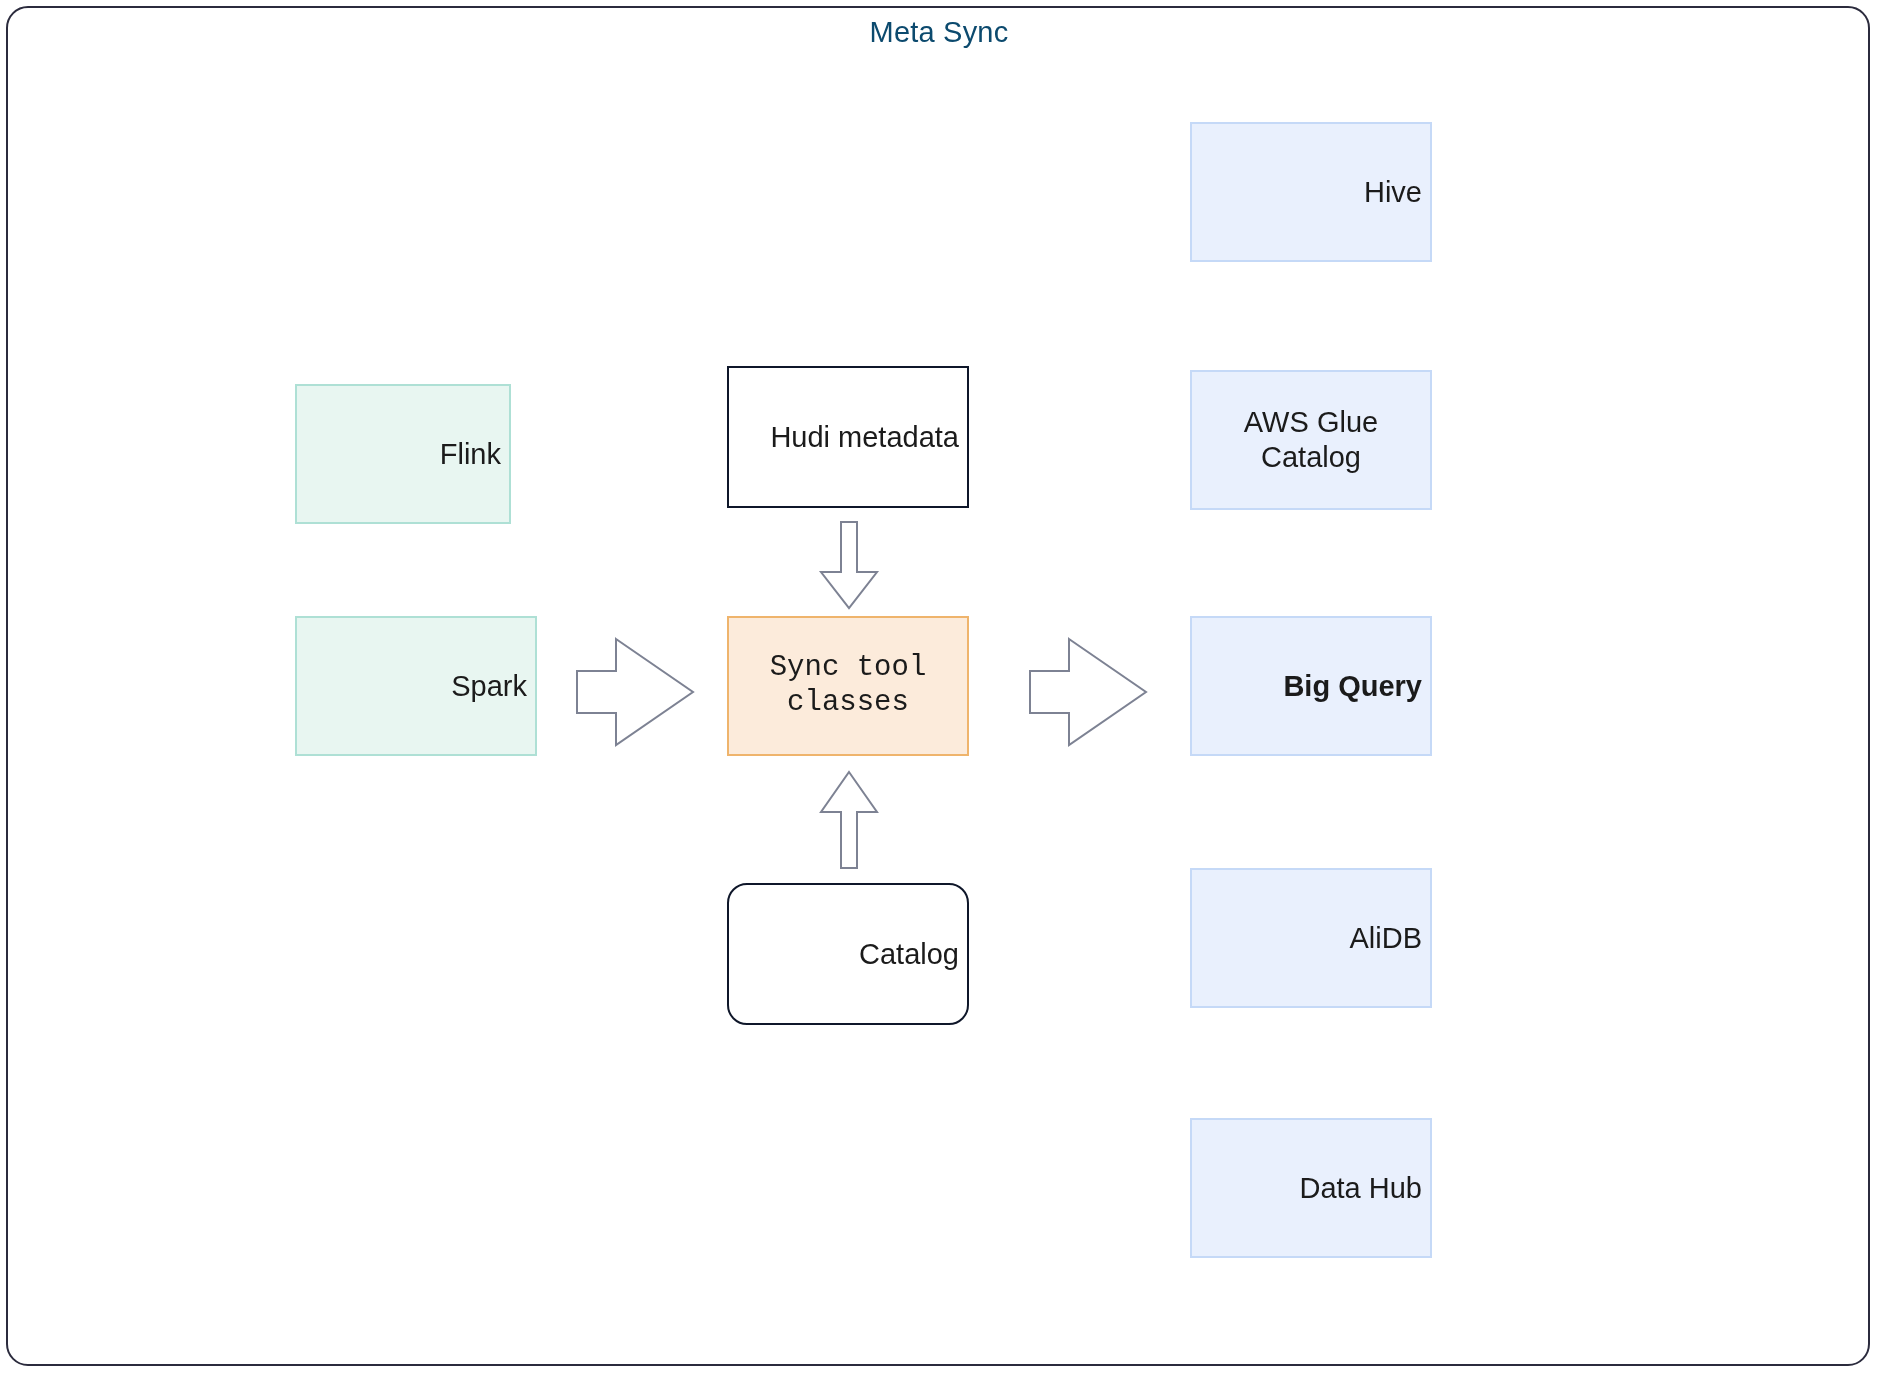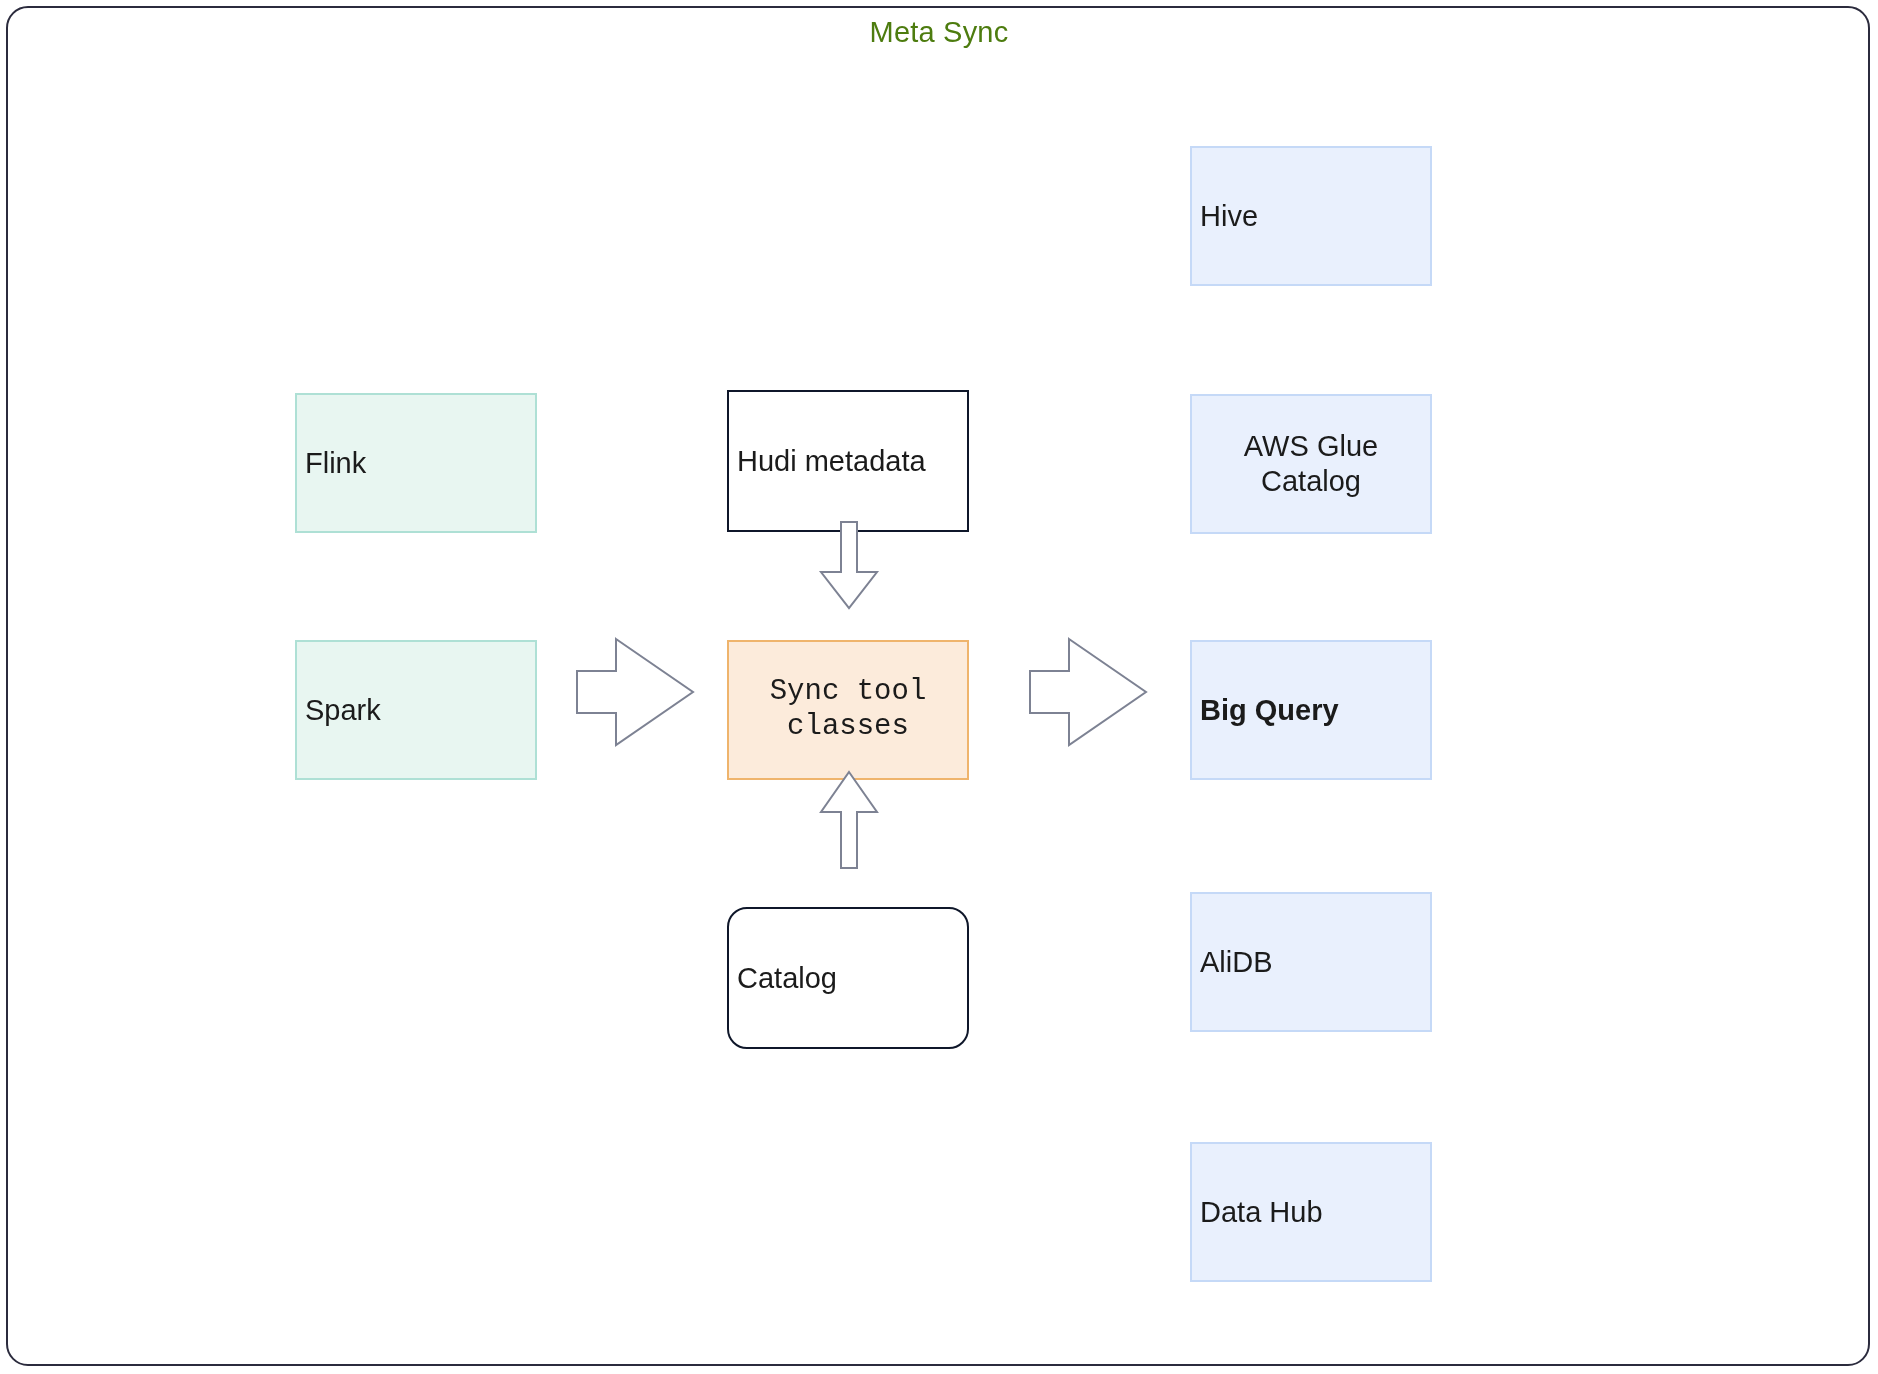--- a/index.html
+++ b/index.html
@@ -35,37 +35,36 @@
   }
 
   
   .title {
     position: absolute;
     left: 0;
     top: 16px;
     width: 1878px;
     text-align: center;
     font-size: 29px;
-    color: #4d7c0f;
+    color: #0c4a6e;
     letter-spacing: 0.2px;
   }
 
   
   .node {
     position: absolute;
     box-sizing: border-box;
     display: flex;
     align-items: center;
-    justify-content: flex-start;
+    justify-content: flex-end;
     font-size: 29px;
     color: #1b1b1b;
     text-align: center;
     line-height: 1.2;
     padding: 16px 8px;
-    margin-top: 24px;
   }
 
   .node.source {
     background: #e8f6f1;
     border: 2px solid #aee0d5;
   }
   .node.target {
     background: #e9f0fd;
     border: 2px solid #c5d9f7;
   }
@@ -96,21 +95,21 @@
 </style>
 </head>
 <body>
 
 <div id="canvas">
 
   <div class="frame"></div>
 
   <div class="title">Meta Sync</div>
 
-  <div class="node source" style="left:295px; top:369px; width:242px; height:140px;">
+  <div class="node source" style="left:295px; top:384px; width:216px; height:140px;">
     <span>Flink</span>
   </div>
 
   <div class="node source" style="left:295px; top:616px; width:242px; height:140px;">
     <span>Spark</span>
   </div>
 
 
   <div class="node plain" style="left:727px; top:366px; width:242px; height:142px;">
     <span>Hudi metadata</span>

